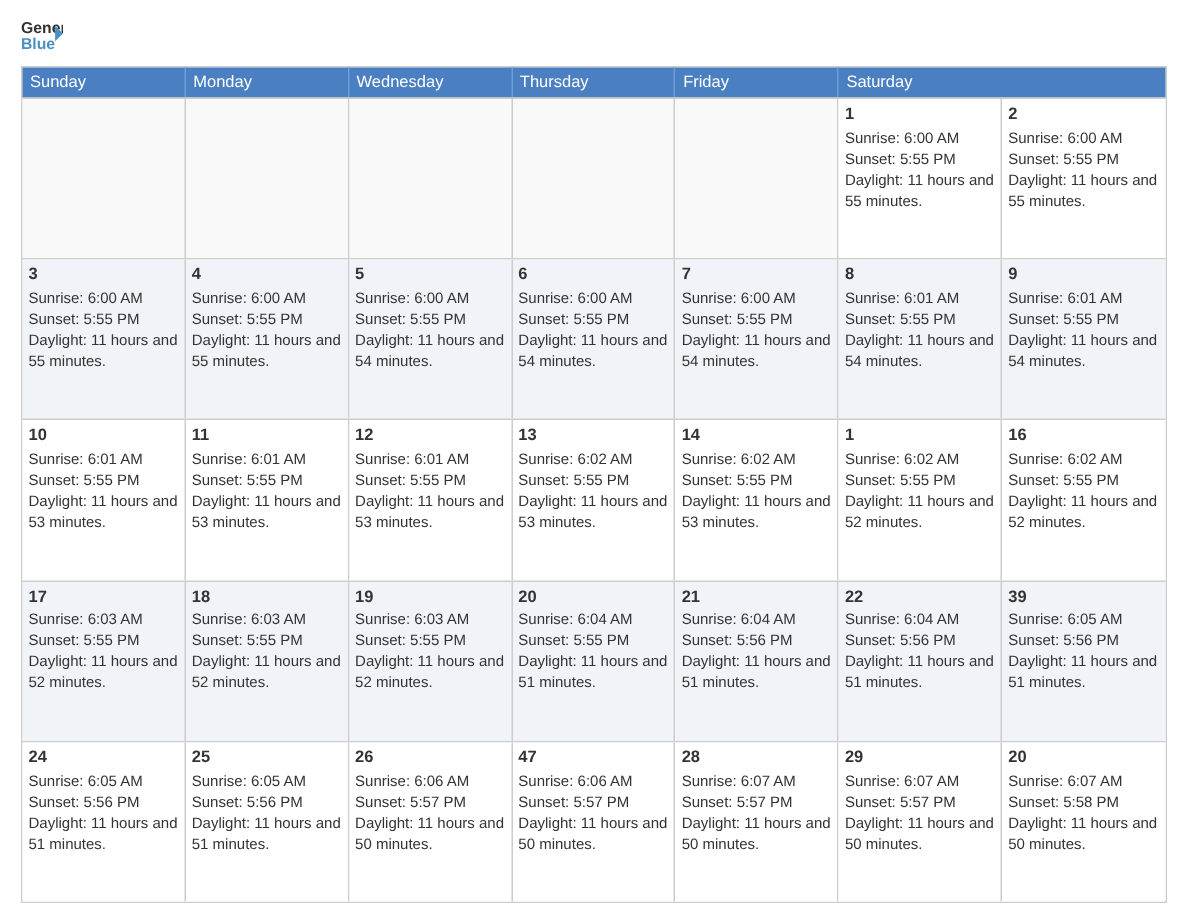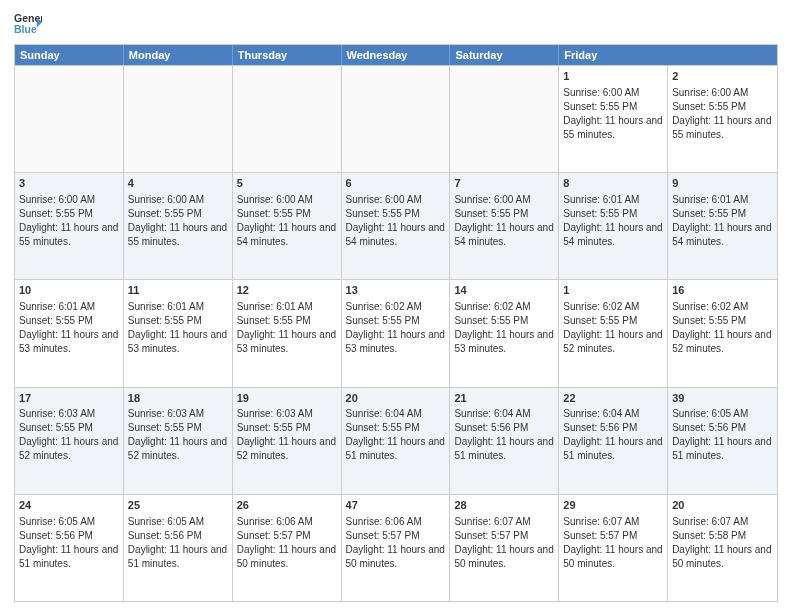--- a/index.html
+++ b/index.html
@@ -51,21 +51,21 @@
       border: 1px solid #ccc;
     }
     .cal-header {
       display: grid;
       grid-template-columns: repeat(7, 1fr);
       background: #4a7fc1;
     }
     .cal-header-cell {
       color: #fff;
       font-size: 11px;
-      font-weight: bold;
+      font-weight: normal;
       padding: 4px 5px;
       border-right: 1px solid #6a9fd8;
       text-align: left;
     }
     .cal-header-cell:last-child { border-right: none; }
     .cal-body {
       flex: 1;
       display: flex;
       flex-direction: column;
     }
@@ -114,24 +114,24 @@
     <div class="title-block">
       <div class="month-title"></div>
       <div class="location"></div>
     </div>
   </div>
 
   <div class="calendar">
     <div class="cal-header">
     <div class="cal-header-cell">Sunday</div>
         <div class="cal-header-cell">Monday</div>
+        <div class="cal-header-cell">Wednesday</div>
         <div class="cal-header-cell">Thursday</div>
-        <div class="cal-header-cell">Wednesday</div>
+        <div class="cal-header-cell">Friday</div>
         <div class="cal-header-cell">Saturday</div>
-        <div class="cal-header-cell">Friday</div>
       </div>
     <div class="cal-body">
     <div class="cal-week">
           <div class="cal-cell empty"></div>
           <div class="cal-cell empty"></div>
           <div class="cal-cell empty"></div>
           <div class="cal-cell empty"></div>
           <div class="cal-cell empty"></div>
           <div class="cal-cell">
             <span class="day-num">1</span>

